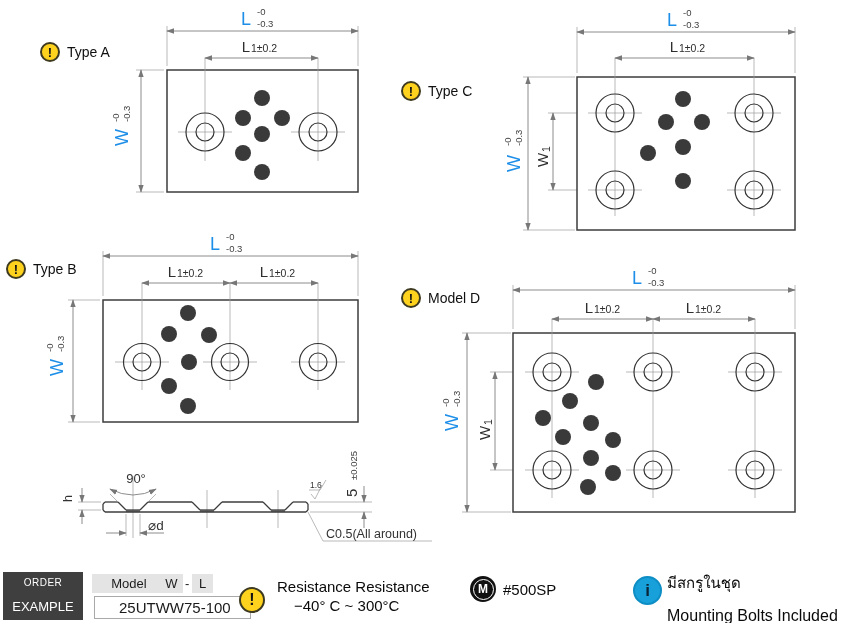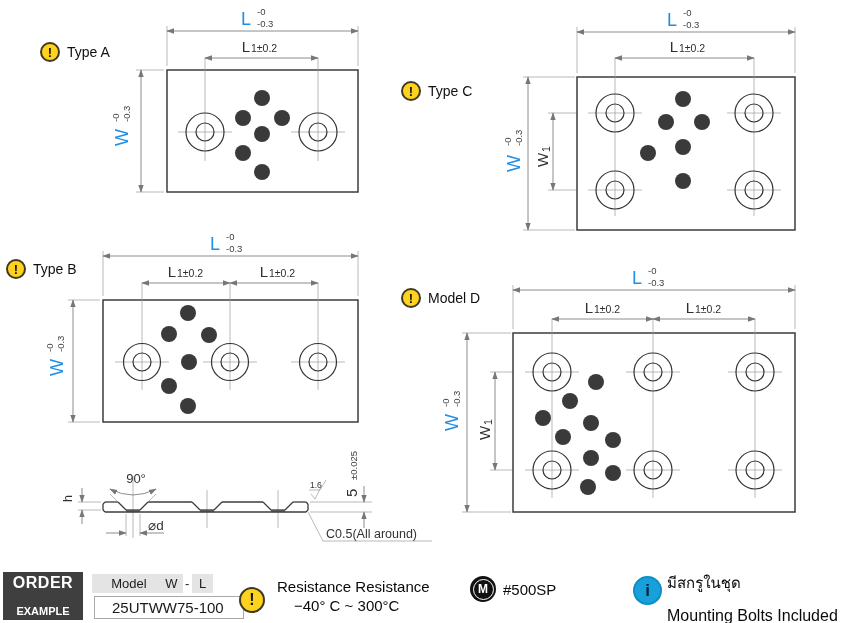--- a/index.html
+++ b/index.html
@@ -25,27 +25,27 @@
   
   .type-label{position:absolute;display:flex;align-items:center;gap:7px;color:#101010;
               font-size:14px;}
   .warn-ic{width:20px;height:20px;border-radius:50%;background:#ffd21e;border:2px solid #3d3a20;
            color:#141414;font-weight:900;font-size:13px;display:flex;align-items:center;
            justify-content:center;box-sizing:border-box;line-height:1;}
   
   .abs{position:absolute;}
   .order-box{left:3px;top:572px;width:80px;height:48px;background:#3f3f3f;color:#fff;
              display:flex;flex-direction:column;align-items:center;justify-content:center;line-height:1.15;}
-  .order-l1{font-size:16px;font-weight:bold;letter-spacing:.5px;text-align:center;}
-  .order-l2{font-size:11px;font-weight:bold;margin-top:12px;}
+  .order-l1{font-size:10px;font-weight:normal;letter-spacing:.5px;text-align:center;}
+  .order-l2{font-size:13px;font-weight:normal;margin-top:12px;}
   .chip{background:#e4e4e4;color:#1c1c1c;font-size:13px;display:flex;align-items:center;
         justify-content:center;height:19px;}
   .dash{color:#1c1c1c;font-size:13px;display:flex;align-items:center;height:19px;}
   .model-value{left:94px;top:596px;width:131px;height:21px;border:1px solid #a9a9a9;background:#fff;
-               color:#1a1a1a;font-size:15px;display:flex;align-items:center;padding-left:17px;}
+               color:#1a1a1a;font-size:15px;display:flex;align-items:center;padding-left:24px;}
   .warn-big{left:239px;top:587px;width:26px;height:26px;border-radius:50%;background:#ffd21e;
             border:2.5px solid #3d3a20;color:#141414;font-weight:900;font-size:16px;display:flex;
             align-items:center;justify-content:center;box-sizing:border-box;line-height:1;}
   .txt15{font-size:15px;color:#0a0a0a;}
   .txt16{font-size:16px;color:#0a0a0a;margin-top:16px;}
   .m-ic{left:470px;top:576px;width:26px;height:26px;border-radius:50%;background:#111;
         display:flex;align-items:center;justify-content:center;}
   .m-inner{width:21px;height:21px;border:1.5px solid #fff;border-radius:50%;color:#fff;
            font-size:12px;font-weight:bold;display:flex;align-items:center;justify-content:center;
            box-sizing:border-box;line-height:1;}

